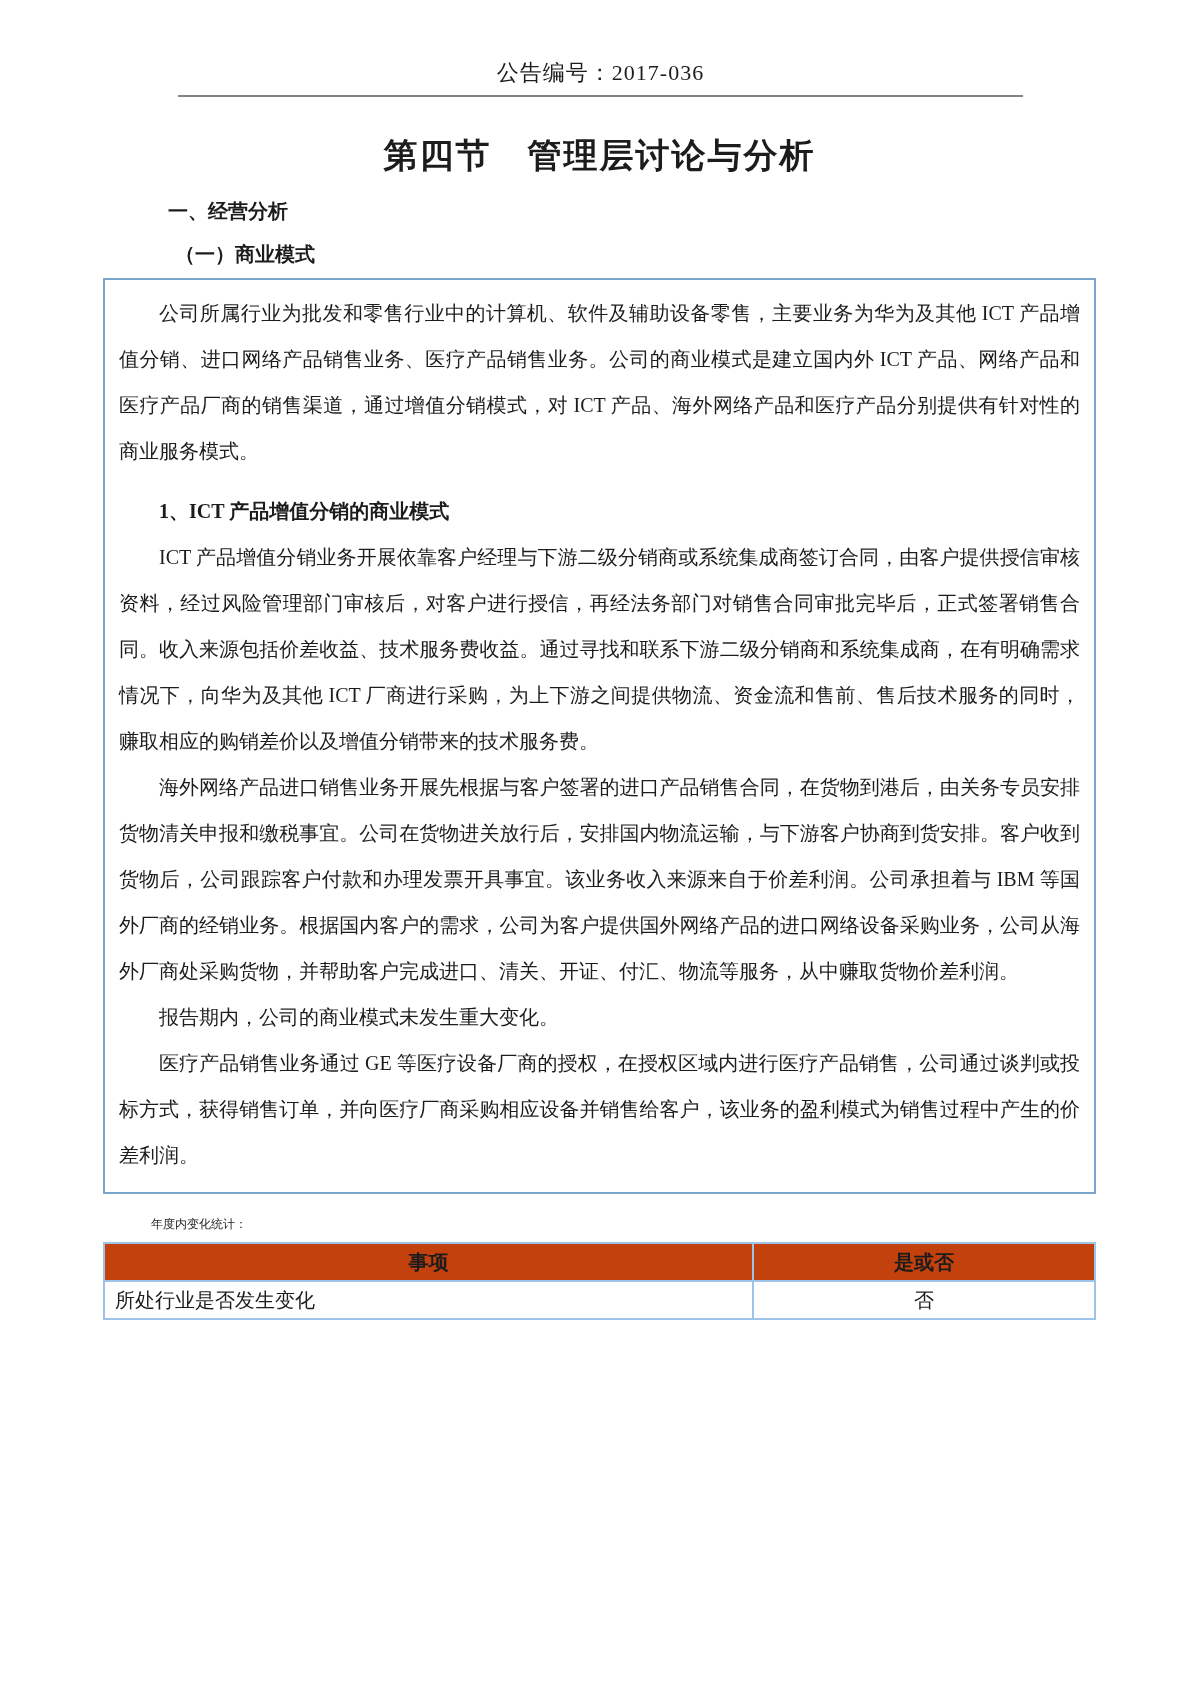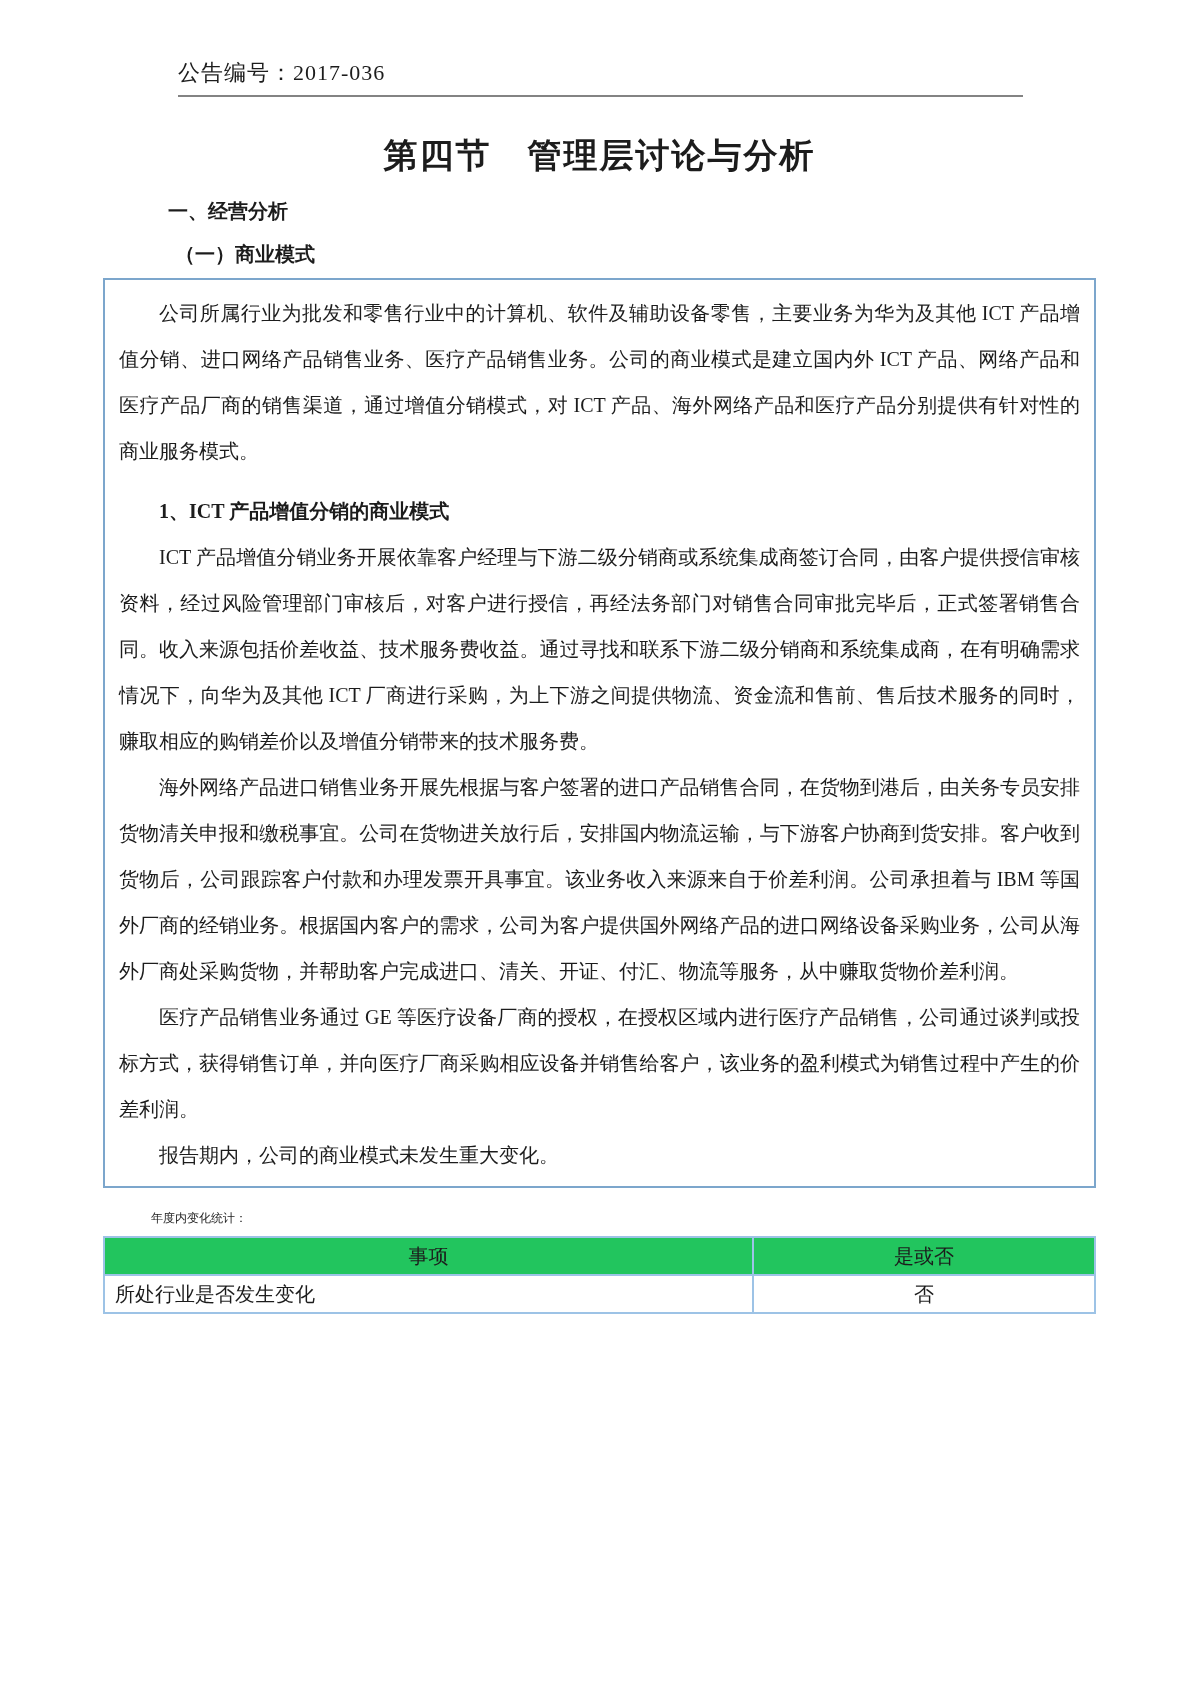--- a/index.html
+++ b/index.html
@@ -12,21 +12,21 @@
     font-family:"Liberation Serif","DejaVu Serif",serif;
     color:#1c1c1c;
     box-sizing:border-box;
     padding:58px 0 0 103px;
   }
   .content{width:993px;}
   
   .doc-header{
     margin-left:75px;
     width:845px;
-    text-align:left;
+    text-align:center;
     font-size:22px;
     letter-spacing:1px;
     padding-bottom:7px;
     border-bottom:2px solid #838383;
     font-family:"Liberation Serif","DejaVu Serif",serif;
   }
   
   .doc-title{
     margin-top:36px;
     text-align:center;
@@ -46,21 +46,21 @@
     margin-top:16px;
     margin-left:72px;
     font-size:20px;
     font-weight:bold;
     font-family:"Liberation Serif","DejaVu Serif",serif;
   }
   
   .blue-box{
     margin-top:10px;
     border:2px solid #7ca6cc;
-    padding:10px 14px 8px 14px;
+    padding:10px 14px 14px 14px;
     box-sizing:border-box;
     width:993px;
   }
   .blue-box p{
     margin:0;
     font-size:20px;
     line-height:46px;
     text-align:justify;
     text-indent:2em;
   }
@@ -82,22 +82,22 @@
     table-layout:fixed;
     font-size:20px;
   }
   table.stats-table th, table.stats-table td{
     border:2px solid #9dc3e6;
     height:38px;
     padding:0 10px;
     box-sizing:border-box;
   }
   table.stats-table th{
-    background:#22c55e;
-    font-weight:normal;
+    background:#c2410c;
+    font-weight:bold;
     text-align:center;
   }
   table.stats-table td.item-cell{text-align:left;}
   table.stats-table td.value-cell{text-align:center;}
   col.c-item{width:65.5%;}
   col.c-val{width:34.5%;}
 </style>
 </head>
 <body>
 
@@ -115,23 +115,23 @@
     <div class="sec-1-1">（一）商业模式</div>
 
     <div class="blue-box">
       <p>公司所属行业为批发和零售行业中的计算机、软件及辅助设备零售，主要业务为华为及其他 ICT 产品增值分销、进口网络产品销售业务、医疗产品销售业务。公司的商业模式是建立国内外 ICT 产品、网络产品和医疗产品厂商的销售渠道，通过增值分销模式，对 ICT 产品、海外网络产品和医疗产品分别提供有针对性的商业服务模式。</p>
 
       <p class="box-heading">1、ICT 产品增值分销的商业模式</p>
       <p>ICT 产品增值分销业务开展依靠客户经理与下游二级分销商或系统集成商签订合同，由客户提供授信审核资料，经过风险管理部门审核后，对客户进行授信，再经法务部门对销售合同审批完毕后，正式签署销售合同。收入来源包括价差收益、技术服务费收益。通过寻找和联系下游二级分销商和系统集成商，在有明确需求情况下，向华为及其他 ICT 厂商进行采购，为上下游之间提供物流、资金流和售前、售后技术服务的同时，赚取相应的购销差价以及增值分销带来的技术服务费。</p>
 
       <p>海外网络产品进口销售业务开展先根据与客户签署的进口产品销售合同，在货物到港后，由关务专员安排货物清关申报和缴税事宜。公司在货物进关放行后，安排国内物流运输，与下游客户协商到货安排。客户收到货物后，公司跟踪客户付款和办理发票开具事宜。该业务收入来源来自于价差利润。公司承担着与 IBM 等国外厂商的经销业务。根据国内客户的需求，公司为客户提供国外网络产品的进口网络设备采购业务，公司从海外厂商处采购货物，并帮助客户完成进口、清关、开证、付汇、物流等服务，从中赚取货物价差利润。</p>
 
+      <p>报告期内，公司的商业模式未发生重大变化。</p>
+
       <p>医疗产品销售业务通过 GE 等医疗设备厂商的授权，在授权区域内进行医疗产品销售，公司通过谈判或投标方式，获得销售订单，并向医疗厂商采购相应设备并销售给客户，该业务的盈利模式为销售过程中产生的价差利润。</p>
-
-      <p>报告期内，公司的商业模式未发生重大变化。</p>
     </div>
 
     <div class="stats-label">年度内变化统计：</div>
 
     <table class="stats-table">
       <colgroup>
         <col class="c-item">
         <col class="c-val">
       </colgroup>
       <thead>

